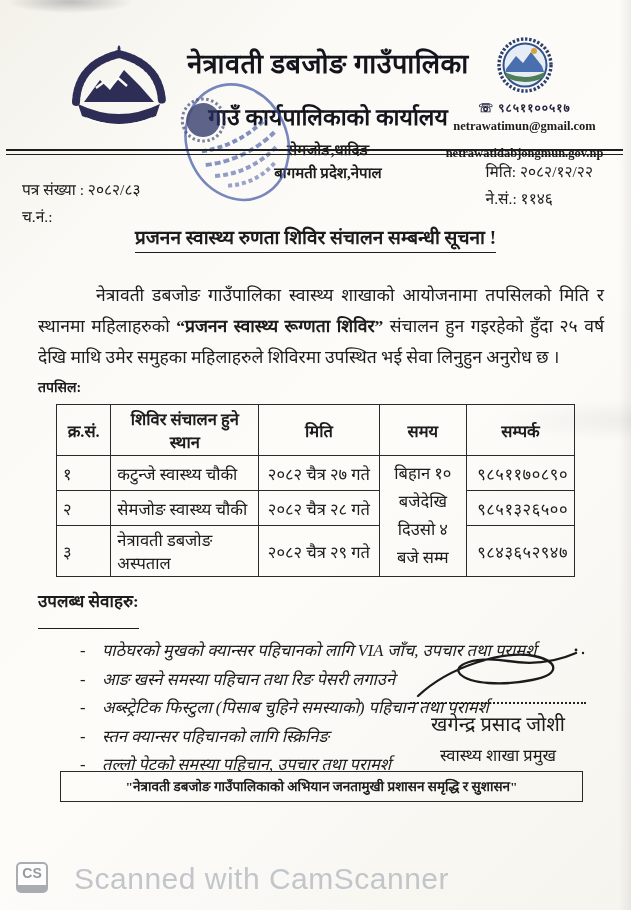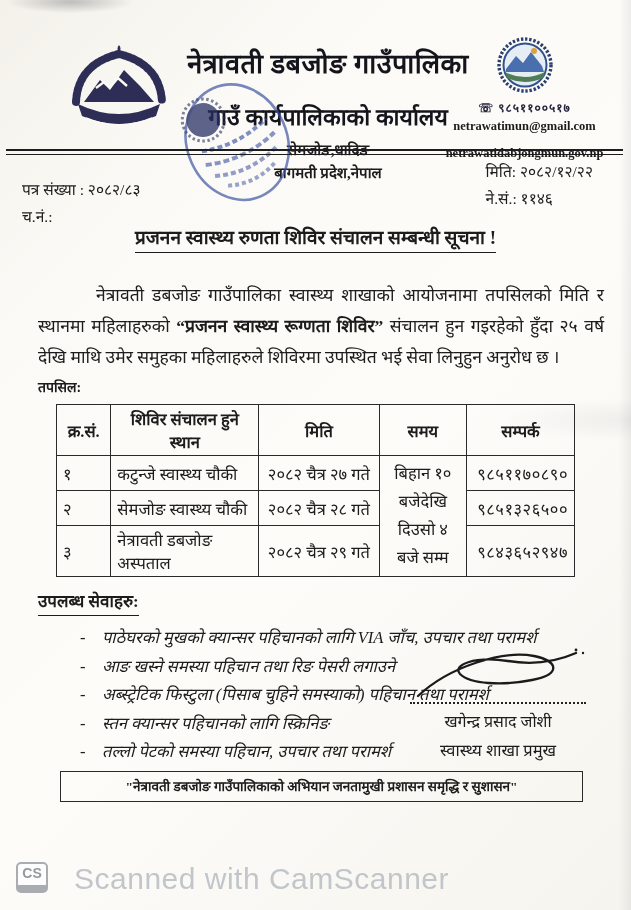--- a/index.html
+++ b/index.html
@@ -49,29 +49,29 @@
     font-size:16.5px;}
   table.camp th,table.camp td{border:1.6px solid #2a2a2a;padding:2px 6px;}
   table.camp th{font-weight:bold;text-align:center;height:28px;}
   td.sn{width:44px;text-align:left;padding-left:10px;height:30px;}
   td.place{width:158px;text-align:left;}
   td.dt{width:128px;text-align:center;}
   td.time{width:82px;text-align:center;line-height:1.7;vertical-align:middle;}
   td.contact{width:96px;text-align:right;letter-spacing:.5px;}
   
   .services-head{display:inline-block;font-size:17px;font-weight:bold;margin-top:12px;
-    border-bottom:1.6px solid #1c1c1c;padding-bottom:3px;}
+    border-bottom:1.6px solid #1c1c1c;padding-bottom:16px;}
   ul.services{list-style:none;margin:8px 0 0 0;padding:0 0 0 42px;font-style:italic;
     font-size:16.5px;line-height:1.72;}
   ul.services li{position:relative;padding-left:22px;}
   ul.services li::before{content:"-";position:absolute;left:0;top:0;}
   
   .sig-block{position:absolute;right:28px;top:646px;width:210px;text-align:center;}
   .sig-dots{width:176px;margin:-6px auto 6px auto;border-bottom:2.6px dotted #222;}
-  .sig-name{font-size:16px;margin-top:4px;}
+  .sig-name{font-size:20px;margin-top:4px;}
   .sig-title{font-size:16.5px;margin-top:6px;}
   
   .footer-banner{position:absolute;left:60px;right:48px;top:771px;border:1.8px solid #2a2a2a;
     text-align:center;padding:5px 4px 6px 4px;}
   .footer-banner span{font-size:13.5px;font-weight:bold;}
   
   .watermark{position:absolute;left:16px;bottom:14px;display:flex;gap:26px;margin-top:44px;}
   .cs-badge{width:28px;height:27px;border:2.6px solid #a9adb2;border-radius:5px;position:relative;
     background:#fdfdfd;}
   .cs-badge .cs-txt{display:block;text-align:center;font-family:"Liberation Sans",sans-serif;

